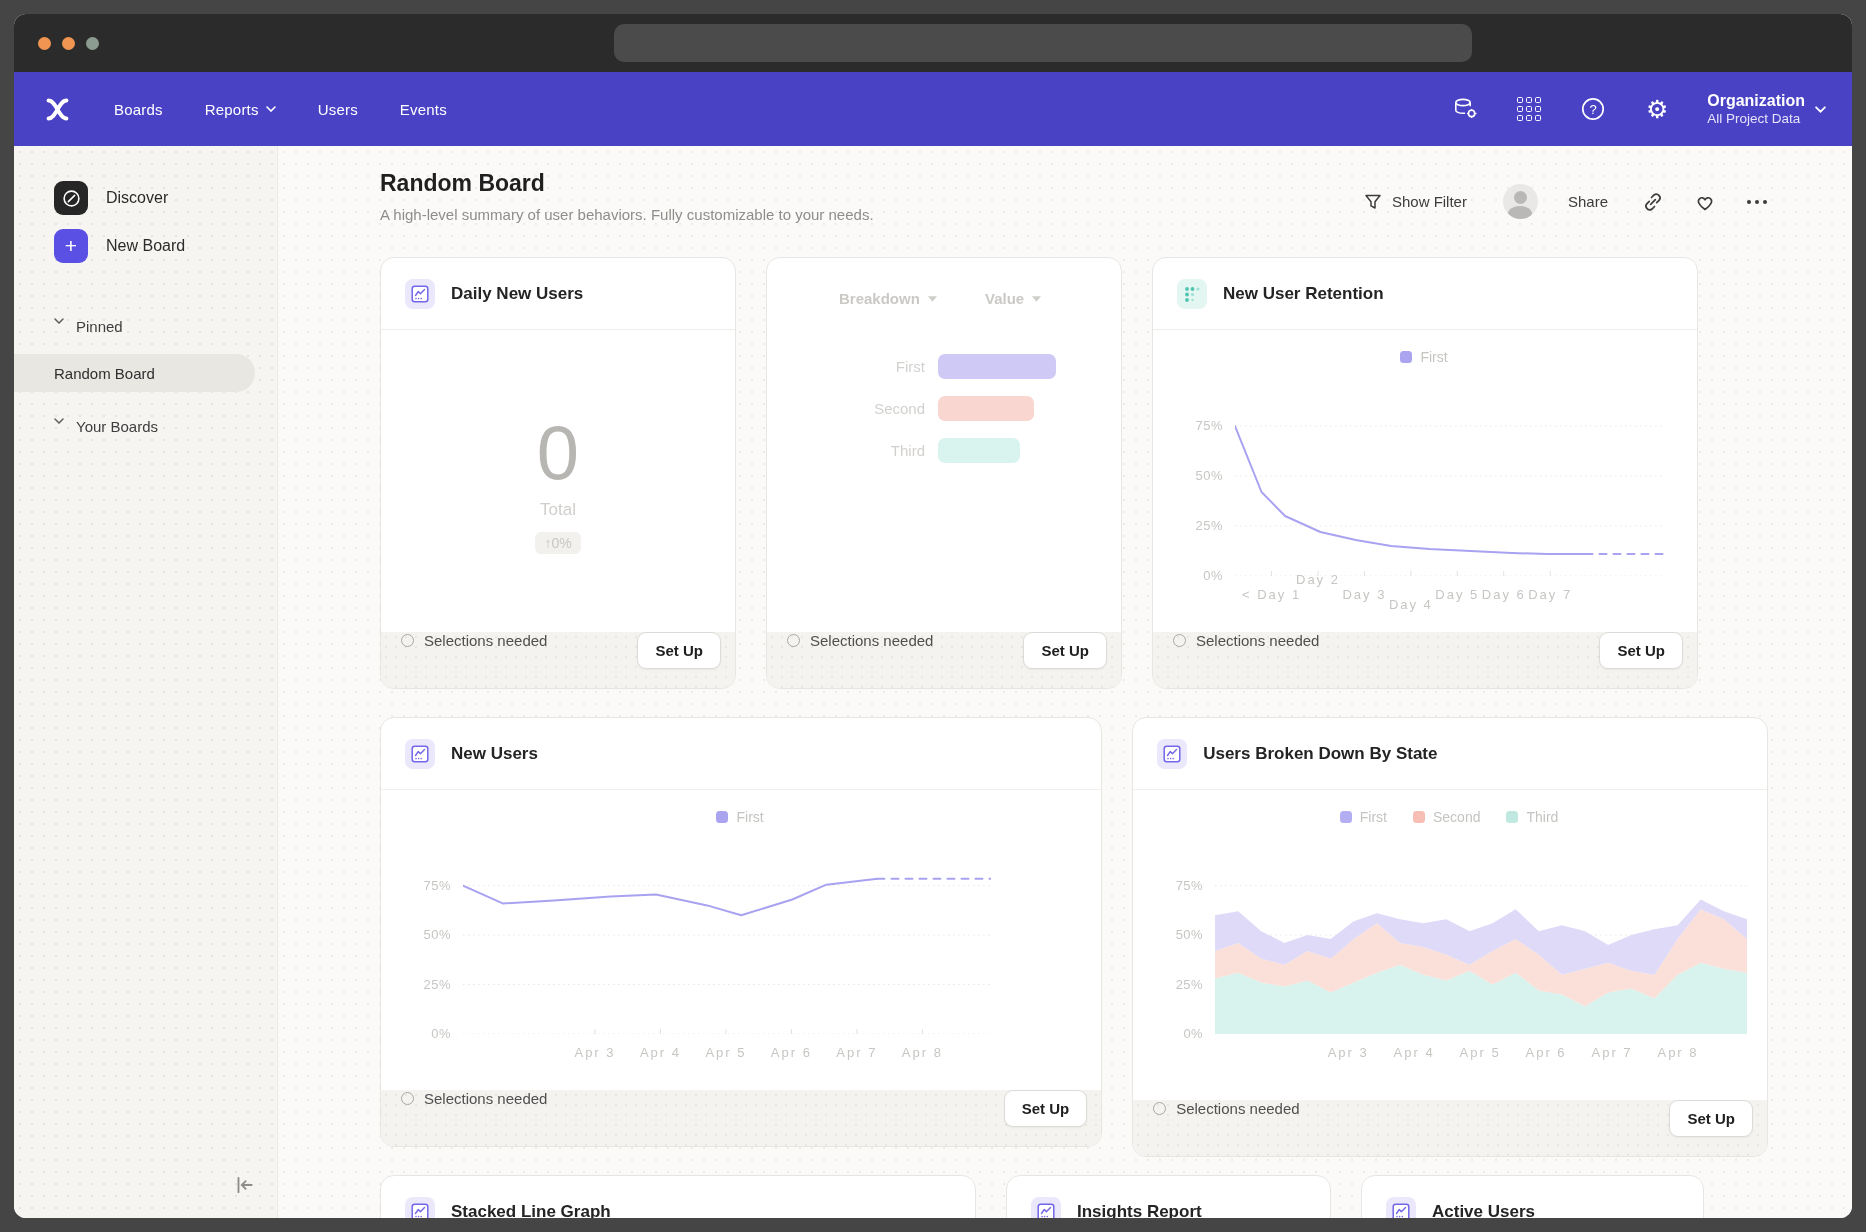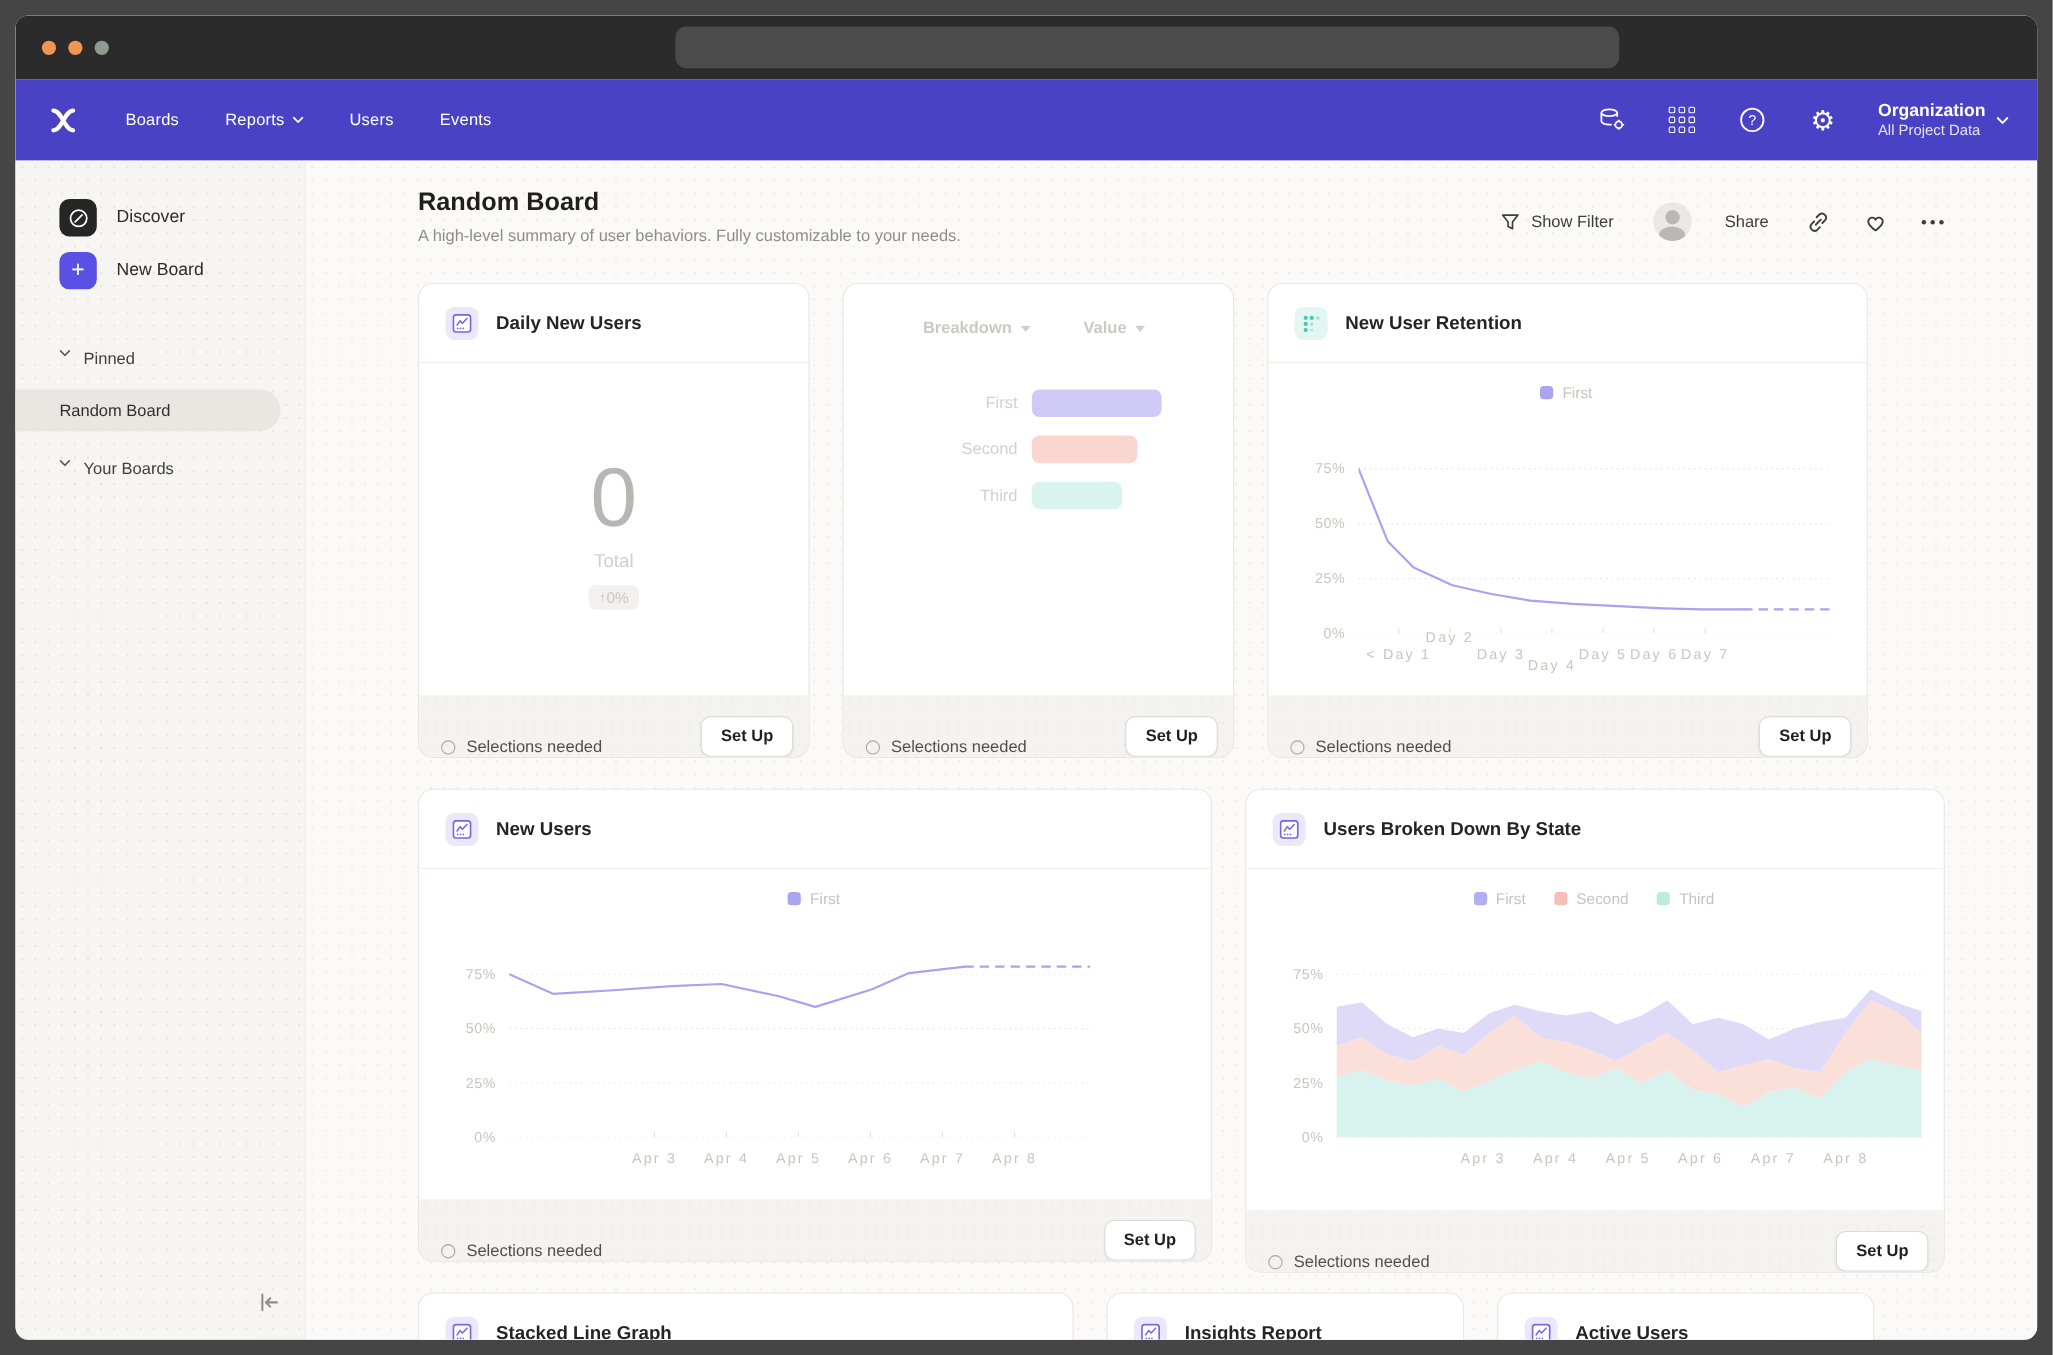--- a/index.html
+++ b/index.html
@@ -69,21 +69,21 @@
   
   .cards { margin-top:34px; display:flex; flex-direction:column; gap:28px; }
   .card-row { display:flex; gap:30px; }
   .card { background:#fff; border:1px solid #e7e6e3; border-radius:14px; display:flex; flex-direction:column; overflow:hidden; }
   .card-header { height:72px; flex:0 0 auto; display:flex; align-items:center; gap:16px; padding:0 24px; border-bottom:1px solid #efeeeb; }
   .card-title { font-size:17px; font-weight:700; color:#242424; }
   .icon-box { width:30px; height:30px; border-radius:8px; display:flex; align-items:center; justify-content:center; flex:0 0 auto; }
   .icon-insights { background:#ebe8fb; }
   .icon-retention { background:#e3f6f1; }
   .card-body { flex:1; position:relative; min-height:0; }
-  .card-footer { height:56px; flex:0 0 auto; display:flex; align-items:flex-end; padding:0 14px 0 20px;
+  .card-footer { height:56px; flex:0 0 auto; display:flex; align-items:flex-start; padding:0 14px 0 20px;
     background-color:#f4f3f0;
     background-image:radial-gradient(#e9e7e3 .8px, transparent 1px); background-size:10px 10px; }
   .status { display:flex; align-items:center; gap:10px; font-size:15px; color:#4f4f4f; }
   .status .ring { width:13px; height:13px; border-radius:50%; border:1.5px solid #a9a8a5; display:inline-block; }
   .setup-btn { margin-left:auto; background:#fff; border:1px solid #dcdbd7; border-radius:9px;
     padding:9px 17px; font-size:15px; font-weight:700; color:#1f1f1f; cursor:pointer;
     font-family:inherit; box-shadow:0 1px 2px rgba(0,0,0,.05); }
 
   
   .big-number-wrap { position:absolute; inset:0; display:flex; flex-direction:column; align-items:center; justify-content:center; }

